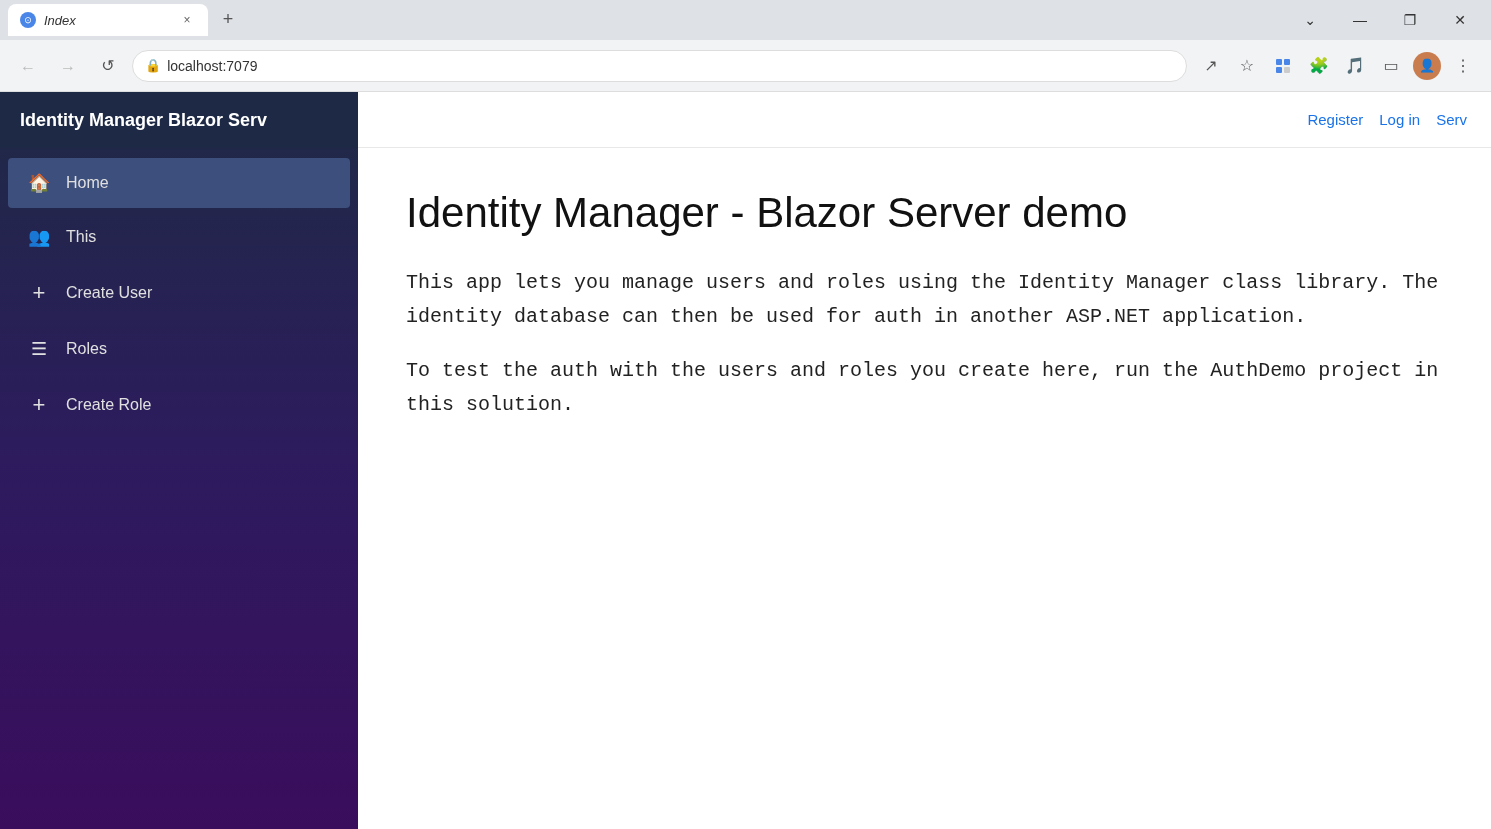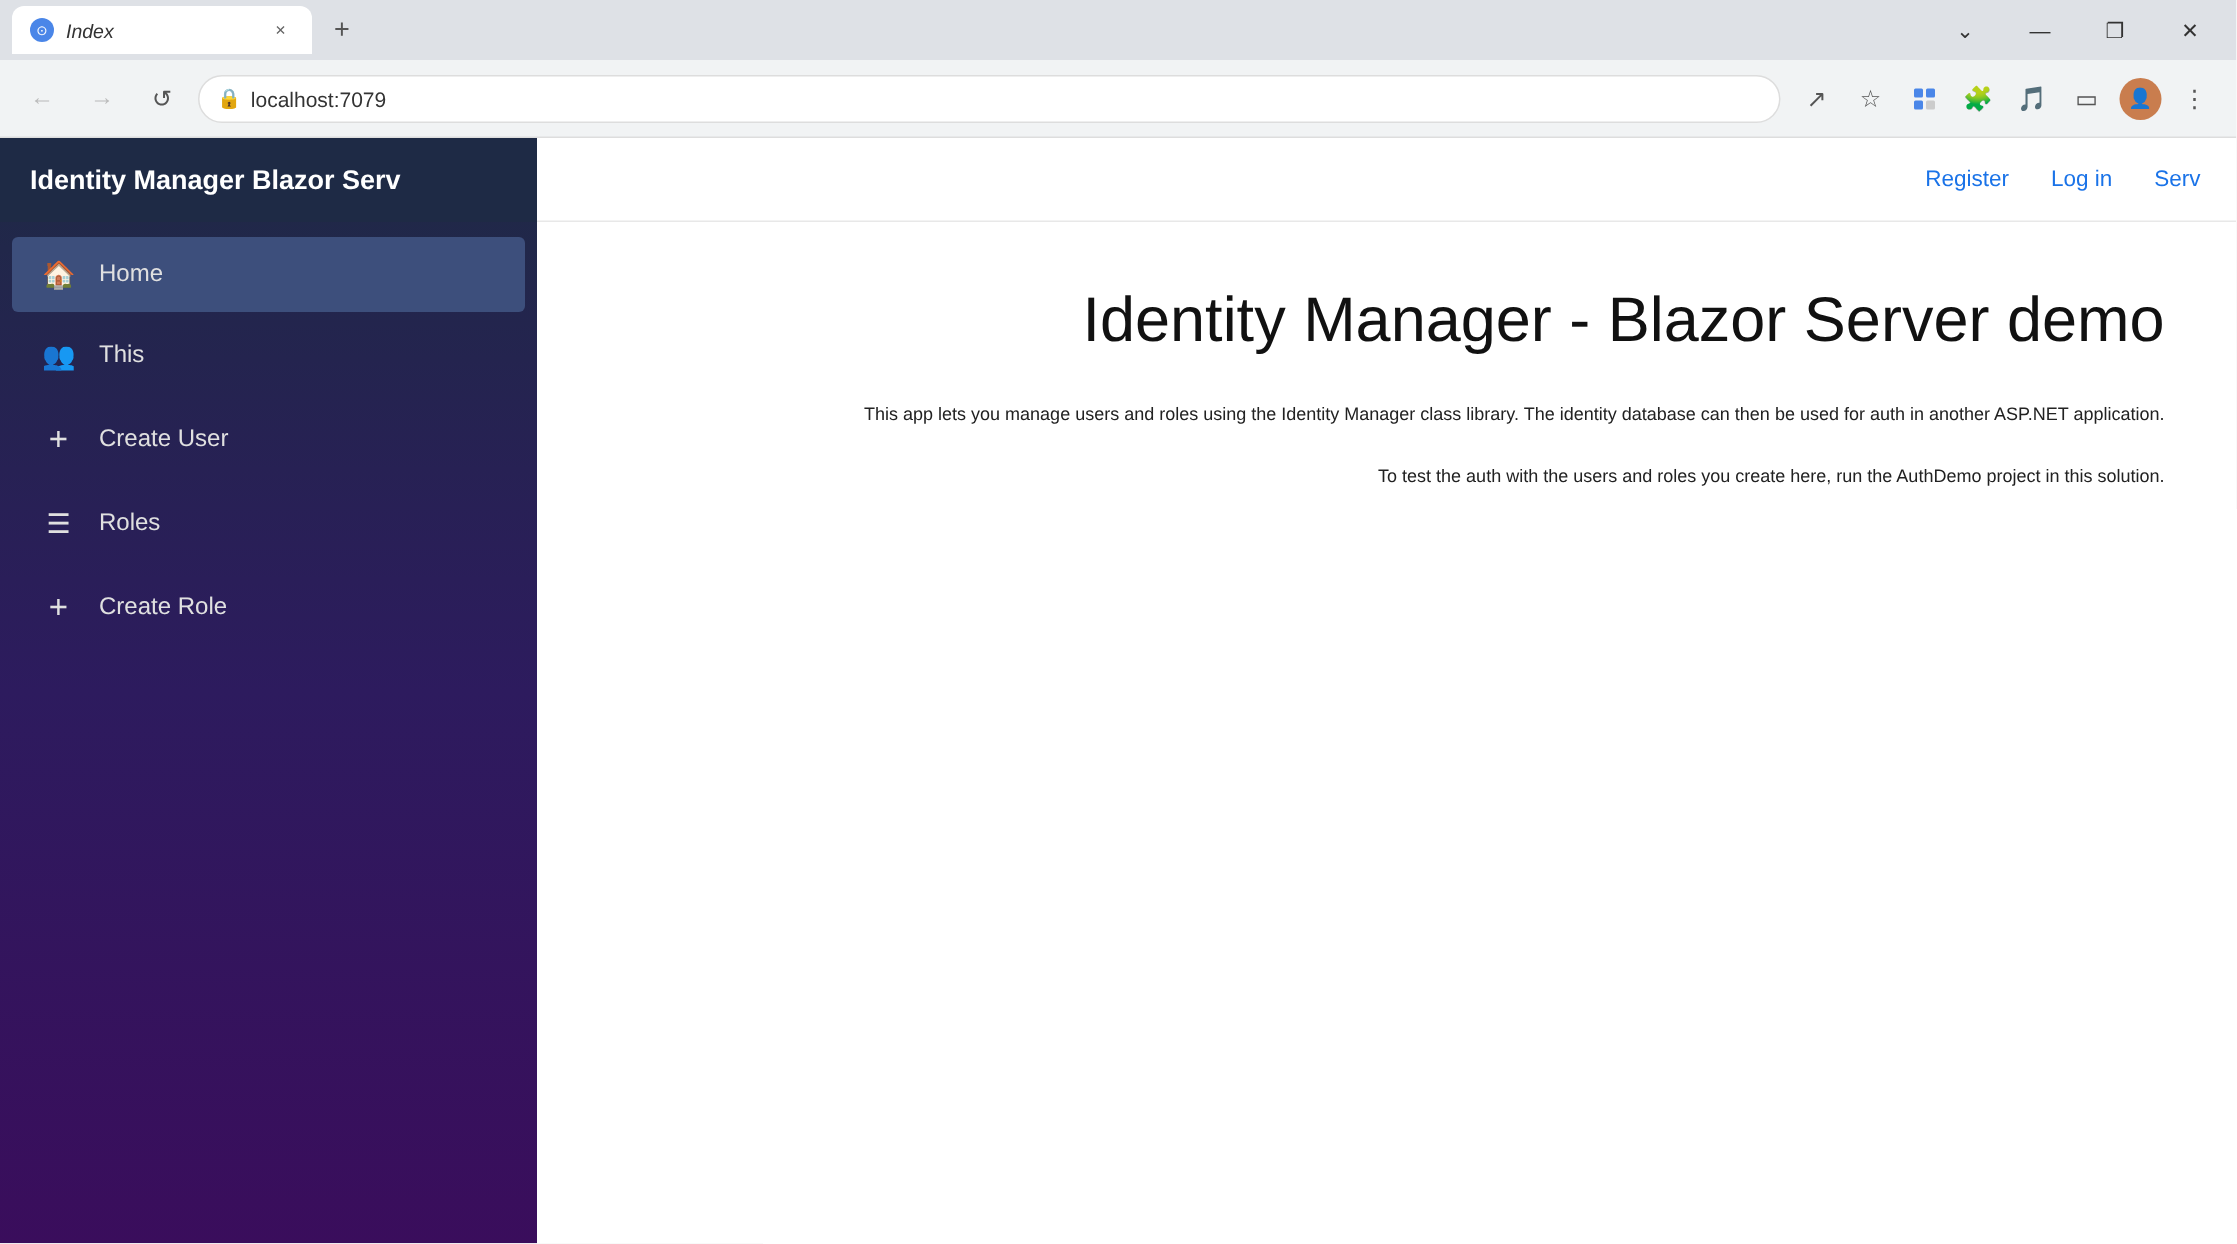--- a/index.html
+++ b/index.html
@@ -249,47 +249,47 @@
     }
     .main-topnav {
       background: #fff;
       height: 56px;
       display: flex;
       align-items: center;
       justify-content: flex-end;
       padding: 0 24px;
       border-bottom: 1px solid #e8e8e8;
       flex-shrink: 0;
-      gap: 28px;
+      gap: 16px;
     }
     .top-nav-link {
       color: #1a73e8;
       text-decoration: none;
       font-size: 15px;
       cursor: pointer;
     }
 
     .main-body {
       padding: 40px 48px;
       flex: 1;
-      text-align: right;
     }
     .page-heading {
       font-size: 42px;
       font-weight: 400;
       color: #111;
       margin-bottom: 28px;
       line-height: 1.2;
     }
     .page-paragraph {
-      font-size: 12px;
+      font-size: 20px;
       color: #222;
       line-height: 1.7;
       max-width: 1050px;
       margin-bottom: 20px;
+      font-family: Liberation Mono, monospace;
     }
   </style>
 </head>
 <body>
 
 <div class="browser-window">
 
   <div class="title-bar">
     <div class="tab-bar" style="background:transparent;height:auto;padding:0;flex:1;display:flex;align-items:center;gap:0;">
       <div class="tab">

